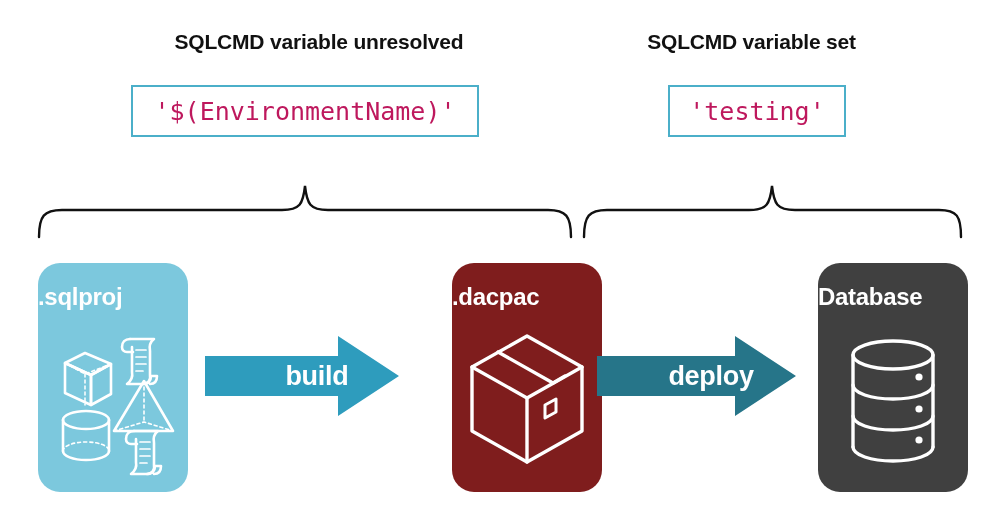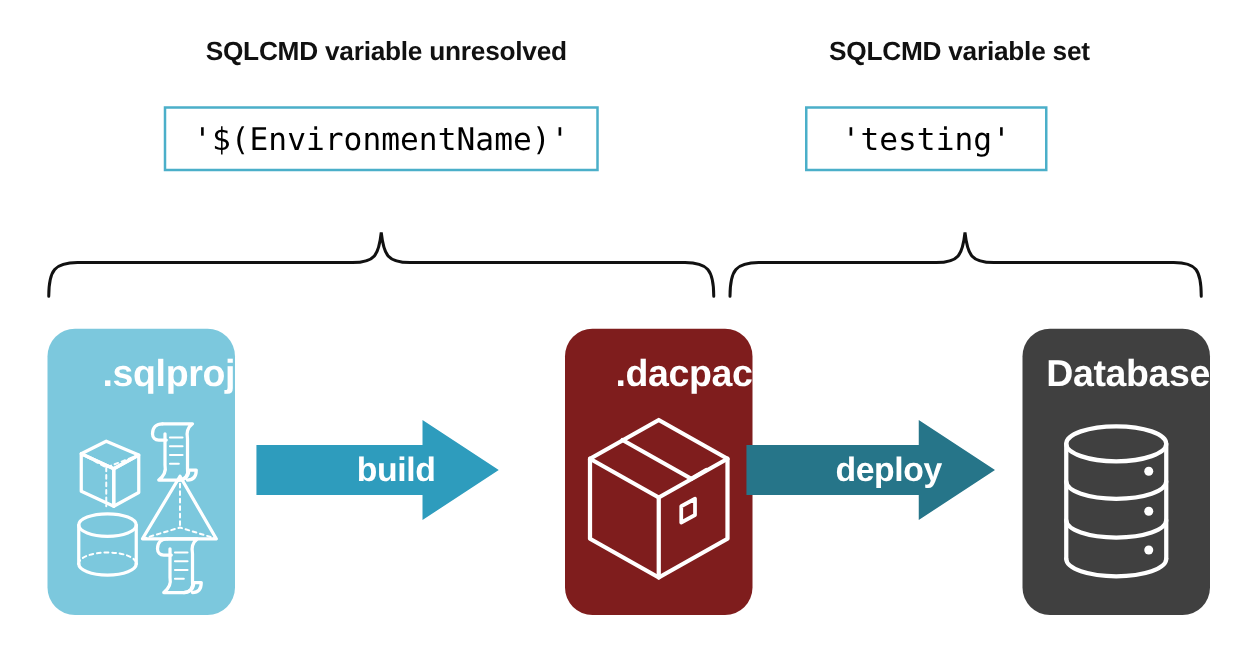--- a/index.html
+++ b/index.html
@@ -20,40 +20,40 @@
   .heading {
     position: absolute;
     font-family: "Liberation Sans", sans-serif;
     font-weight: bold;
     font-size: 21px;
     color: #111111;
     letter-spacing: -0.2px;
     text-align: center;
     white-space: nowrap;
   }
-  #heading-left  { left: 4px;   top: 30px; width: 610px; }
-  #heading-right { left: 580px; top: 30px; width: 375px; }
+  #heading-left  { left: 14px;   top: 30px; width: 610px; }
+  #heading-right { left: 564px; top: 30px; width: 375px; }
 
   
   .code-box {
     position: absolute;
     box-sizing: border-box;
     border: 2px solid #4BAFC9;
     background: #ffffff;
     display: flex;
     align-items: center;
     justify-content: center;
     font-family: "DejaVu Sans Mono", monospace;
     font-size: 25px;
-    color: #000000;
+    color: #be185d;
     letter-spacing: 0px;
     white-space: nowrap;
   }
   #code-box-left  { left: 131px; top: 85px; width: 348px; height: 52px; }
-  #code-box-right { left: 644px; top: 85px; width: 194px; height: 52px; }
+  #code-box-right { left: 668px; top: 85px; width: 178px; height: 52px; }
 
   
   .brace-svg {
     position: absolute;
     top: 152px;
     left: 0;
     width: 1000px;
     height: 100px;
     pointer-events: none;
   }
@@ -68,24 +68,24 @@
   }
   #artifact-sqlproj  { left: 38px;  background: #7CC8DD; }
   #artifact-dacpac   { left: 452px; background: #7f1d1d; }
   #artifact-database { left: 818px; background: #404040; }
 
   .artifact-label {
     position: absolute;
     top: 20px;
     left: 0;
     width: 100%;
-    text-align: right;
+    text-align: left;
     font-family: "Liberation Sans", sans-serif;
     font-weight: bold;
-    font-size: 30px;
+    font-size: 24px;
     color: #ffffff;
     letter-spacing: -0.3px;
     white-space: nowrap;
   }
   .artifact-art {
     position: absolute;
     left: 0;
     top: 56px;
     width: 150px;
     height: 168px;

